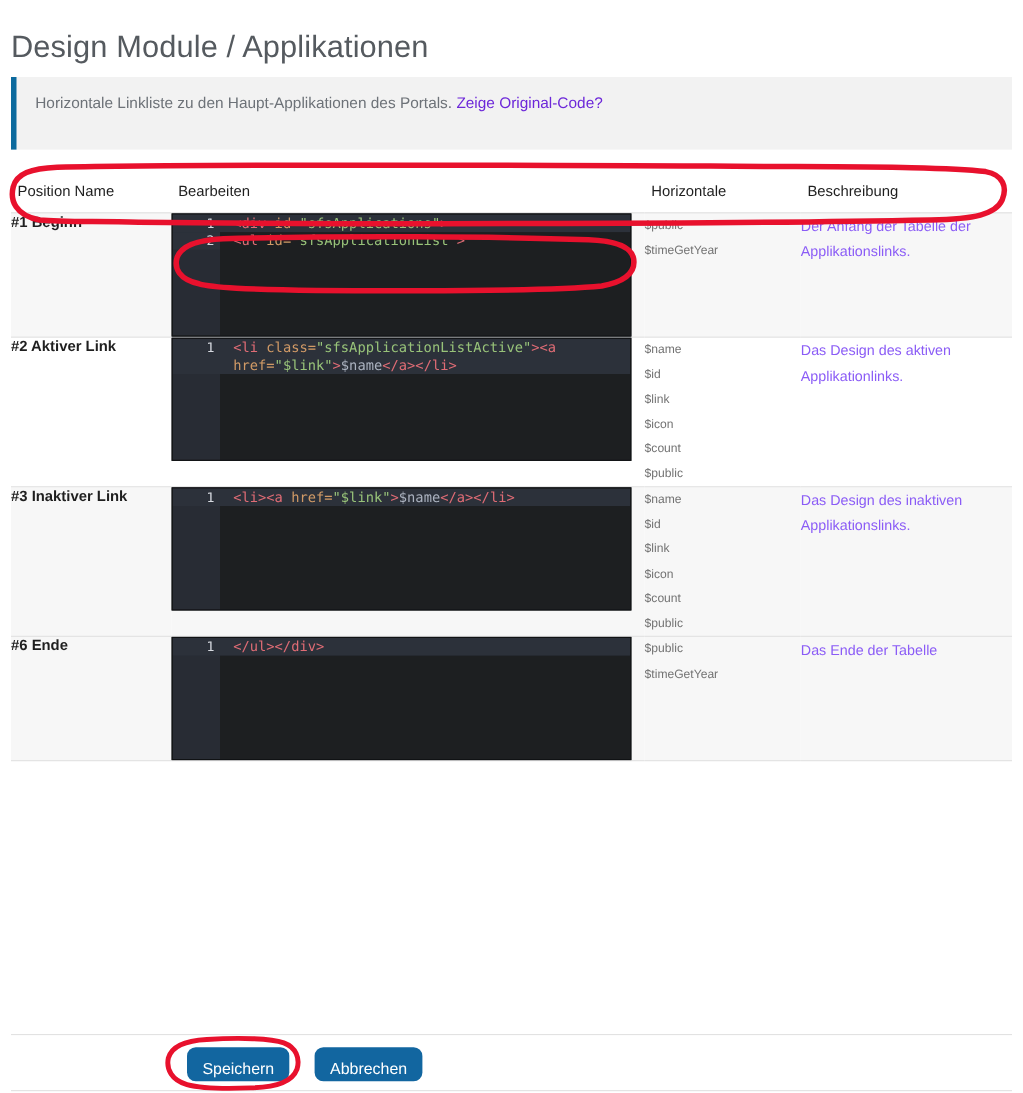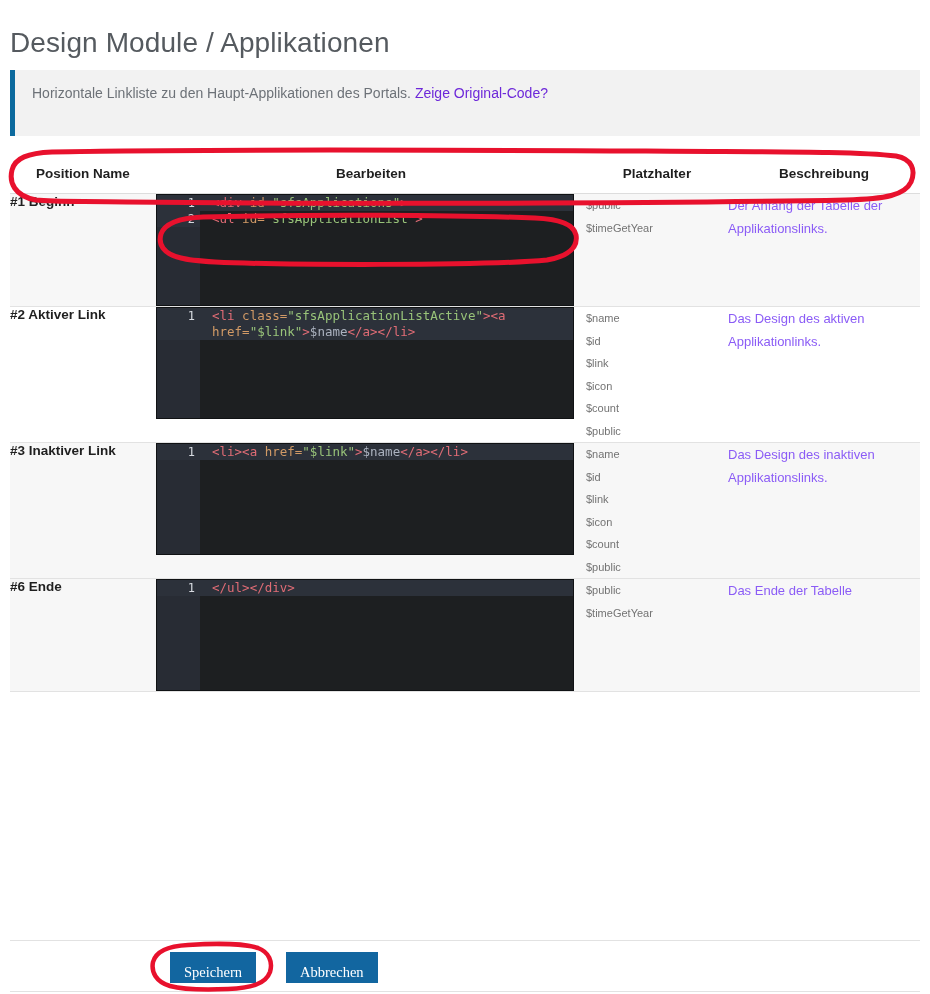--- a/index.html
+++ b/index.html
@@ -57,23 +57,23 @@
 
   
   .table {
     position: absolute;
     left: 10px; top: 152px;
     width: 910px;
     border-collapse: collapse;
     table-layout: fixed;
   }
   .table th {
-    text-align: center;
+    text-align: left;
     font-size: 13.5px;
-    font-weight: bold;
+    font-weight: normal;
     color: #1f1f1f;
     padding: 14px 6px 12px 6px;
     border-bottom: 1px solid #dddddd;
     vertical-align: bottom;
   }
   .table td {
     vertical-align: top;
     padding: 0;
     border-bottom: 1px solid #e2e2e2;
   }
@@ -175,24 +175,24 @@
     width: 910px; height: 52px;
     background: #ffffff;
     border-top: 1px solid #e2e2e2;
     border-bottom: 1px solid #e2e2e2;
   }
   .btn {
     position: absolute;
     top: 11px;
     height: 31px;
     border: none;
-    border-radius: 0;
+    border-radius: 8px;
     background: #1266a0;
     color: #ffffff;
-    font-family: Liberation Serif, serif;
+    font-family: Liberation Sans, sans-serif;
     font-size: 14.5px;
     padding: 12px 14px;
     cursor: pointer;
   }
   .btn-save   { left: 160px; }
   .btn-cancel { left: 276px; }
 
   
   .annot {
     position: absolute;
@@ -226,21 +226,21 @@
     <colgroup>
       <col class="col-pos">
         <col class="col-edit">
         <col class="col-place">
         <col class="col-desc">
     </colgroup>
     <thead>
       <tr>
         <th>Position Name</th>
         <th>Bearbeiten</th>
-        <th>Platzhalter</th>
+        <th>Horizontale</th>
         <th>Beschreibung</th>
       </tr>
     </thead>
     <tbody id="table-body">
         <tr class="row-alt">
           <td class="cell-pos">#1 Beginn</td>
           <td class="cell-edit">
             <div class="editor ed-h1">
               <div class="active-line"></div>
               <div class="editor-gutter">

